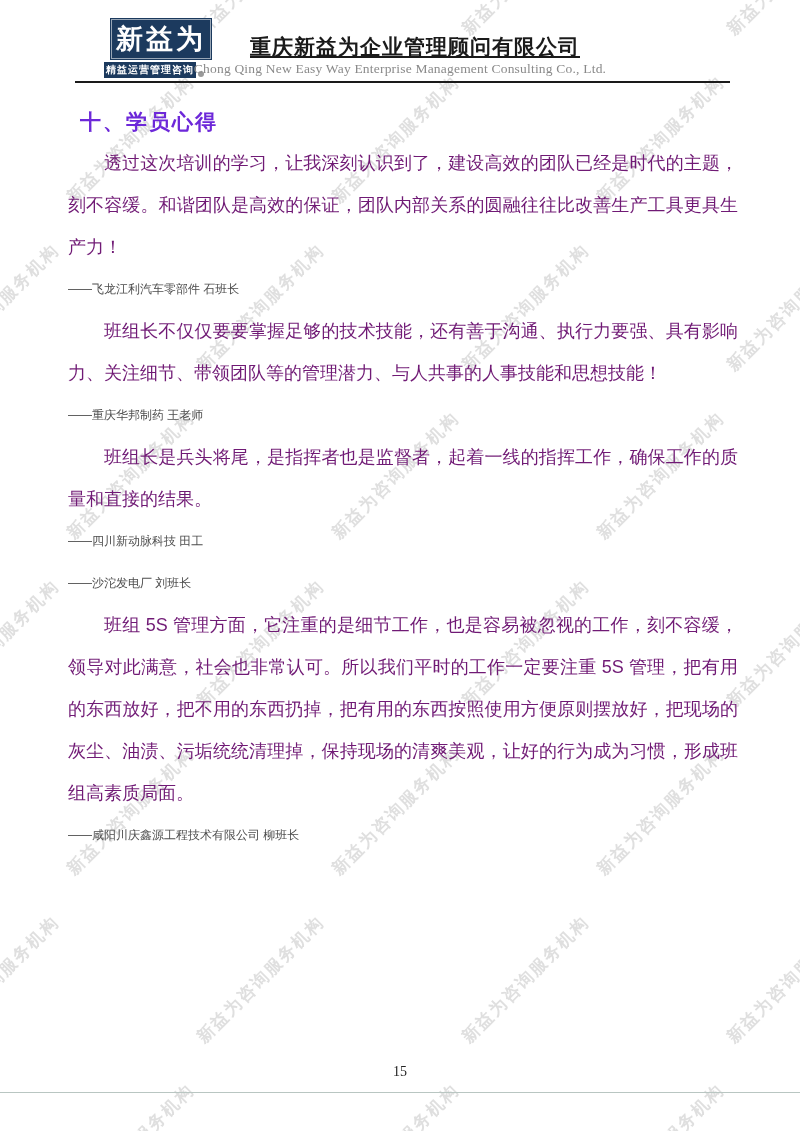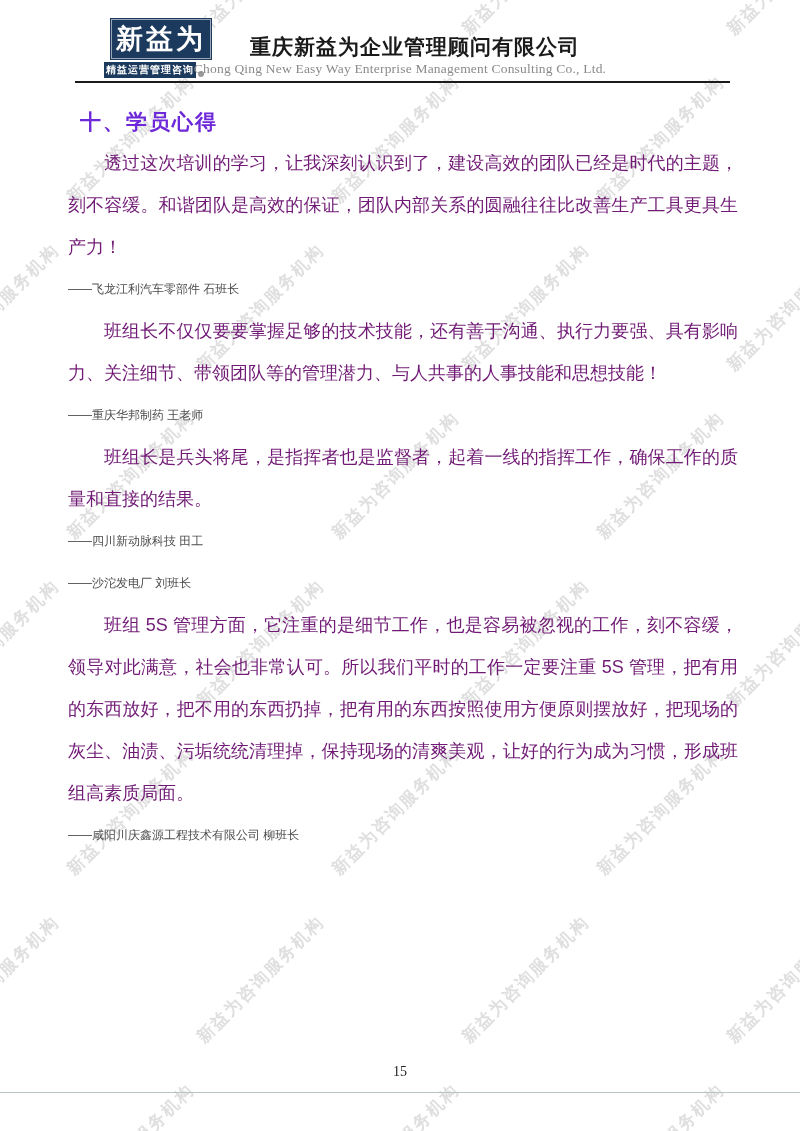--- a/index.html
+++ b/index.html
@@ -79,20 +79,21 @@
   .company-cn {
     position: absolute;
     left: 0; right: 0;
     top: 33px;
     text-align: center;
     padding-left: 30px;
     font-size: 21px;
     font-weight: bold;
     color: #1a1a1a;
     letter-spacing: 1px;
+    text-decoration: underline;
   }
   .company-en {
     position: absolute;
     left: 0; right: 0;
     top: 61px;
     text-align: center;
     font-family: "Liberation Serif", "DejaVu Serif", serif;
     font-size: 13.5px;
     color: #8a8a8a;
     letter-spacing: 0.2px;

